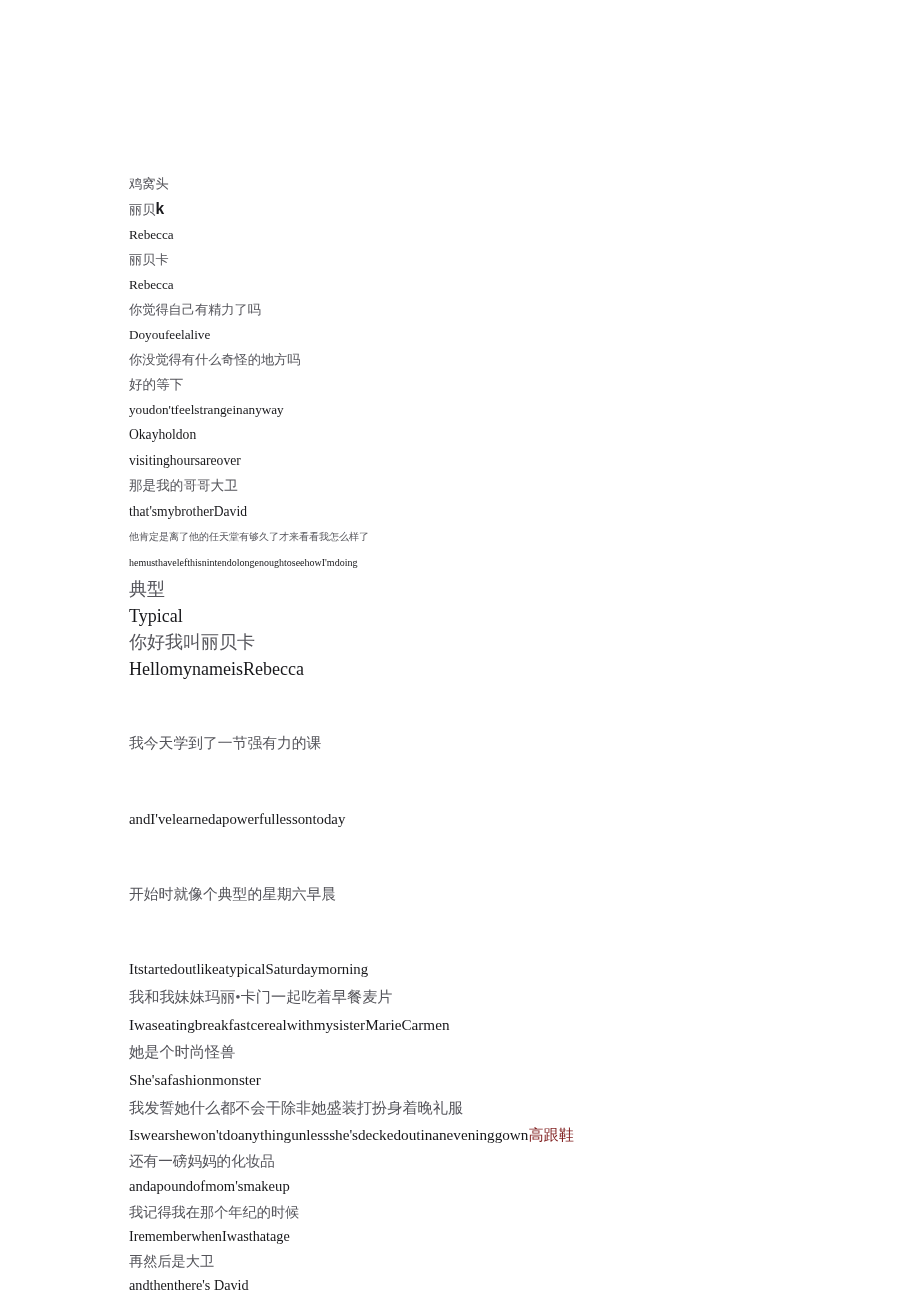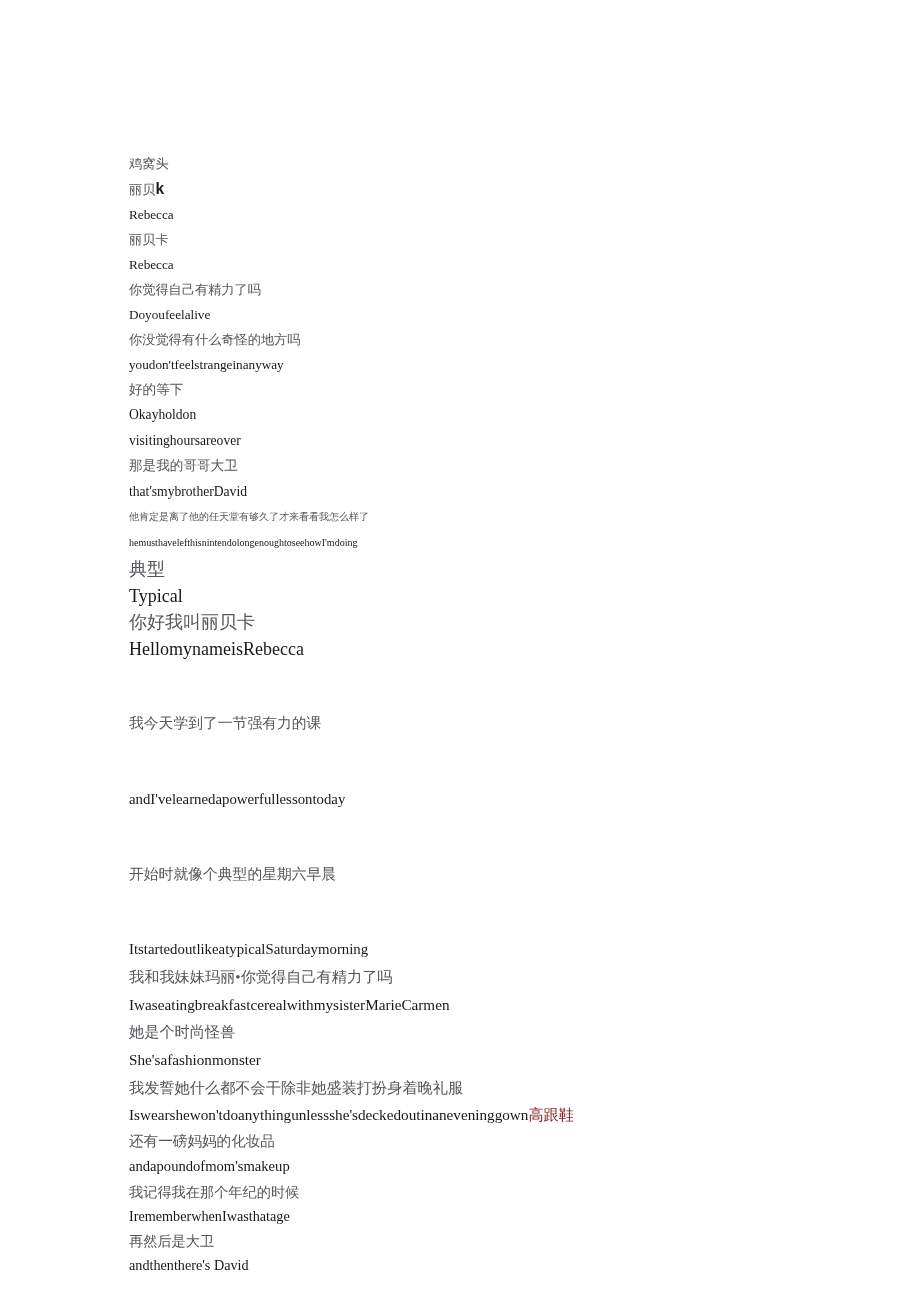--- a/index.html
+++ b/index.html
@@ -12,21 +12,21 @@
     width: 920px;
     height: 1301px;
     overflow: hidden;
     font-family: "Liberation Serif", "DejaVu Serif", serif;
     -webkit-font-smoothing: antialiased;
   }
 
   #transcript {
     position: absolute;
     left: 129px;
-    top: 151px;
+    top: 171px;
     width: 740px;
   }
 
   .line {
     white-space: pre-wrap;
     word-break: break-word;
     font-family: "Liberation Serif", "DejaVu Serif", serif;
     font-weight: 400;
   }
 
@@ -71,42 +71,42 @@
   <div class="line zh s0">鸡窝头</div>
 
   <div class="line zh s0"><span>丽贝</span><span class="mixed-latin">k</span></div>
 
   <div class="line en s0">Rebecca</div>
   <div class="line zh s0">丽贝卡</div>
   <div class="line en s0">Rebecca</div>
   <div class="line zh s0">你觉得自己有精力了吗</div>
   <div class="line en s0">Doyoufeelalive</div>
   <div class="line zh s0">你没觉得有什么奇怪的地方吗</div>
+  <div class="line zh s1">好的等下</div>
+
   <div class="line en s0">youdon'tfeelstrangeinanyway</div>
-
-  <div class="line zh s1">好的等下</div>
   <div class="line en s1">Okayholdon</div>
   <div class="line en s1">visitinghoursareover</div>
   <div class="line zh s1">那是我的哥哥大卫</div>
   <div class="line en s1">that'smybrotherDavid</div>
 
   <div class="line zh s2">他肯定是离了他的任天堂有够久了才来看看我怎么样了</div>
   <div class="line en s2">hemusthavelefthisnintendolongenoughtoseehowI'mdoing</div>
 
   <div class="line zh s3">典型</div>
   <div class="line en s3">Typical</div>
   <div class="line zh s3">你好我叫丽贝卡</div>
   <div class="line en s3">HellomynameisRebecca</div>
 
   <div class="line zh s4">我今天学到了一节强有力的课</div>
   <div class="line en s4">andI'velearnedapowerfullessontoday</div>
   <div class="line zh s4">开始时就像个典型的星期六早晨</div>
   <div class="line en s4">ItstartedoutlikeatypicalSaturdaymorning</div>
 
-  <div class="line zh s5">我和我妹妹玛丽•你觉得自己有精力了吗</div>
+  <div class="line zh s5">我和我妹妹玛丽•卡门一起吃着早餐麦片</div>
   <div class="line en s5">IwaseatingbreakfastcerealwithmysisterMarieCarmen</div>
   <div class="line zh s5">她是个时尚怪兽</div>
   <div class="line en s5">She'safashionmonster</div>
 
   <div class="line zh s5">我发誓她什么都不会干除非她盛装打扮身着晚礼服</div>
 
   <div class="line en s5"><span>Iswearshewon'tdoanythingunlessshe'sdeckedoutinaneveninggown</span><span class="tail-zh">高跟鞋</span></div>
 
   <div class="line zh s6">还有一磅妈妈的化妆品</div>
   <div class="line en s6">andapoundofmom'smakeup</div>

